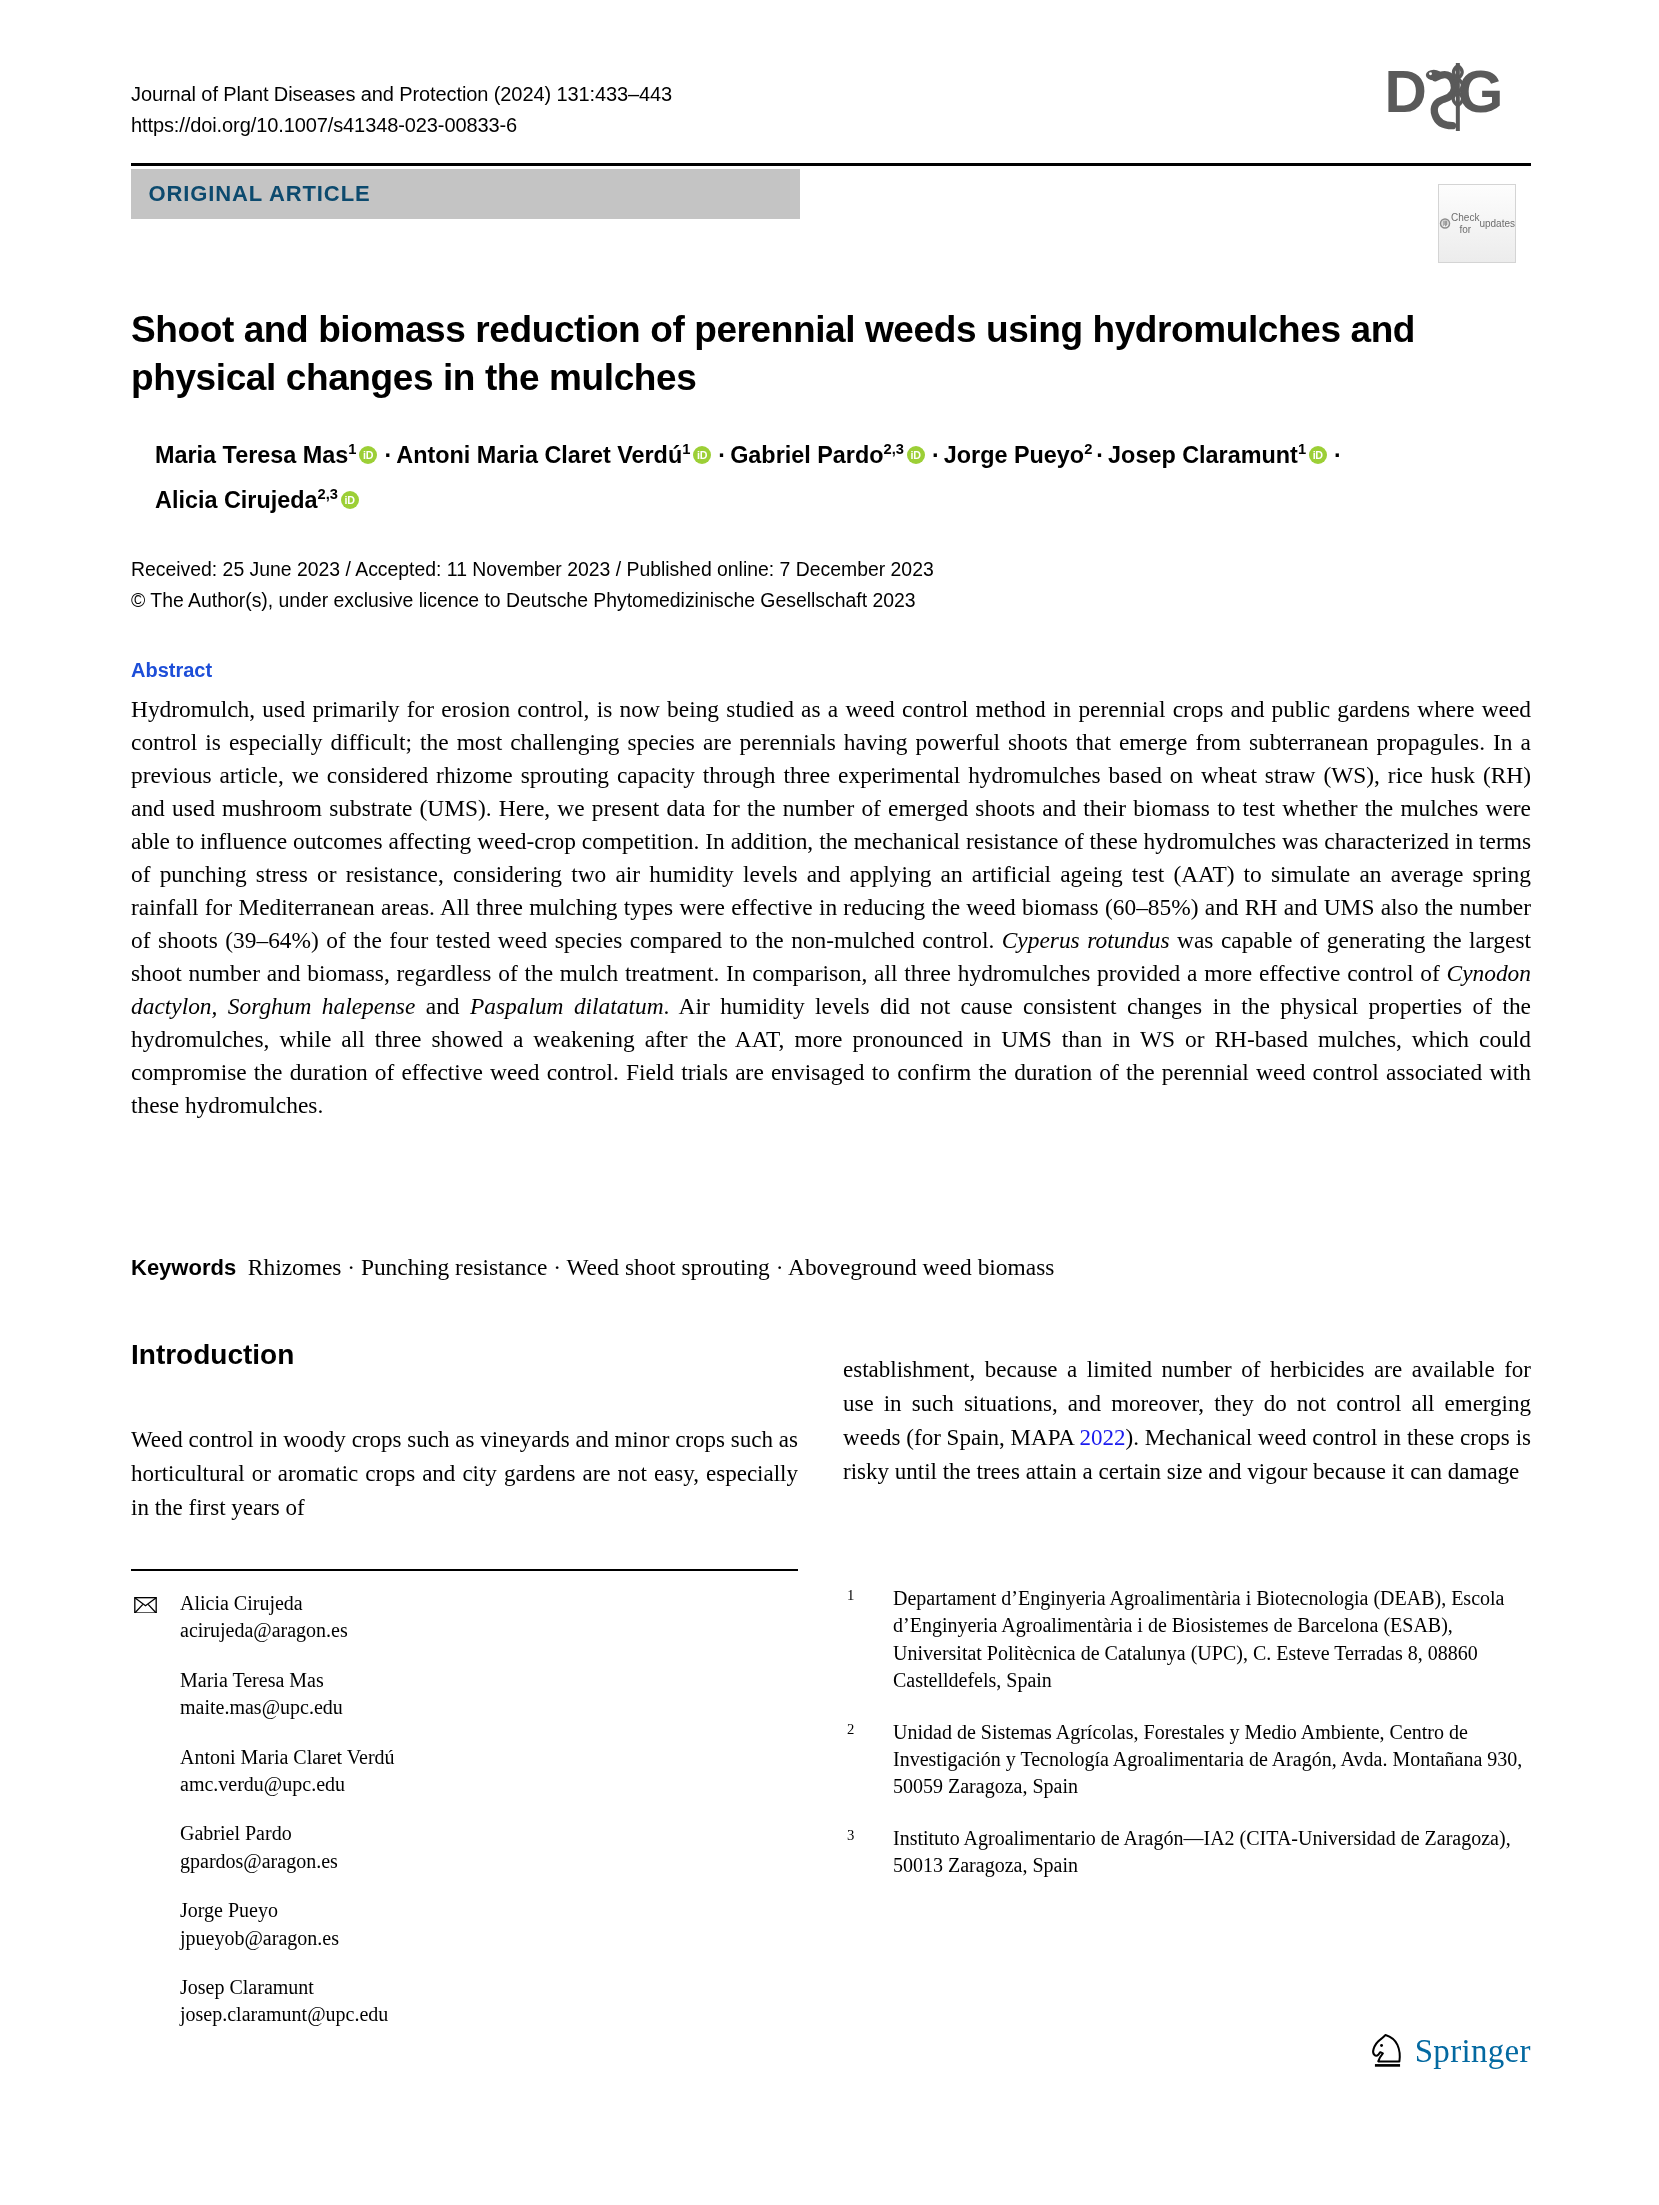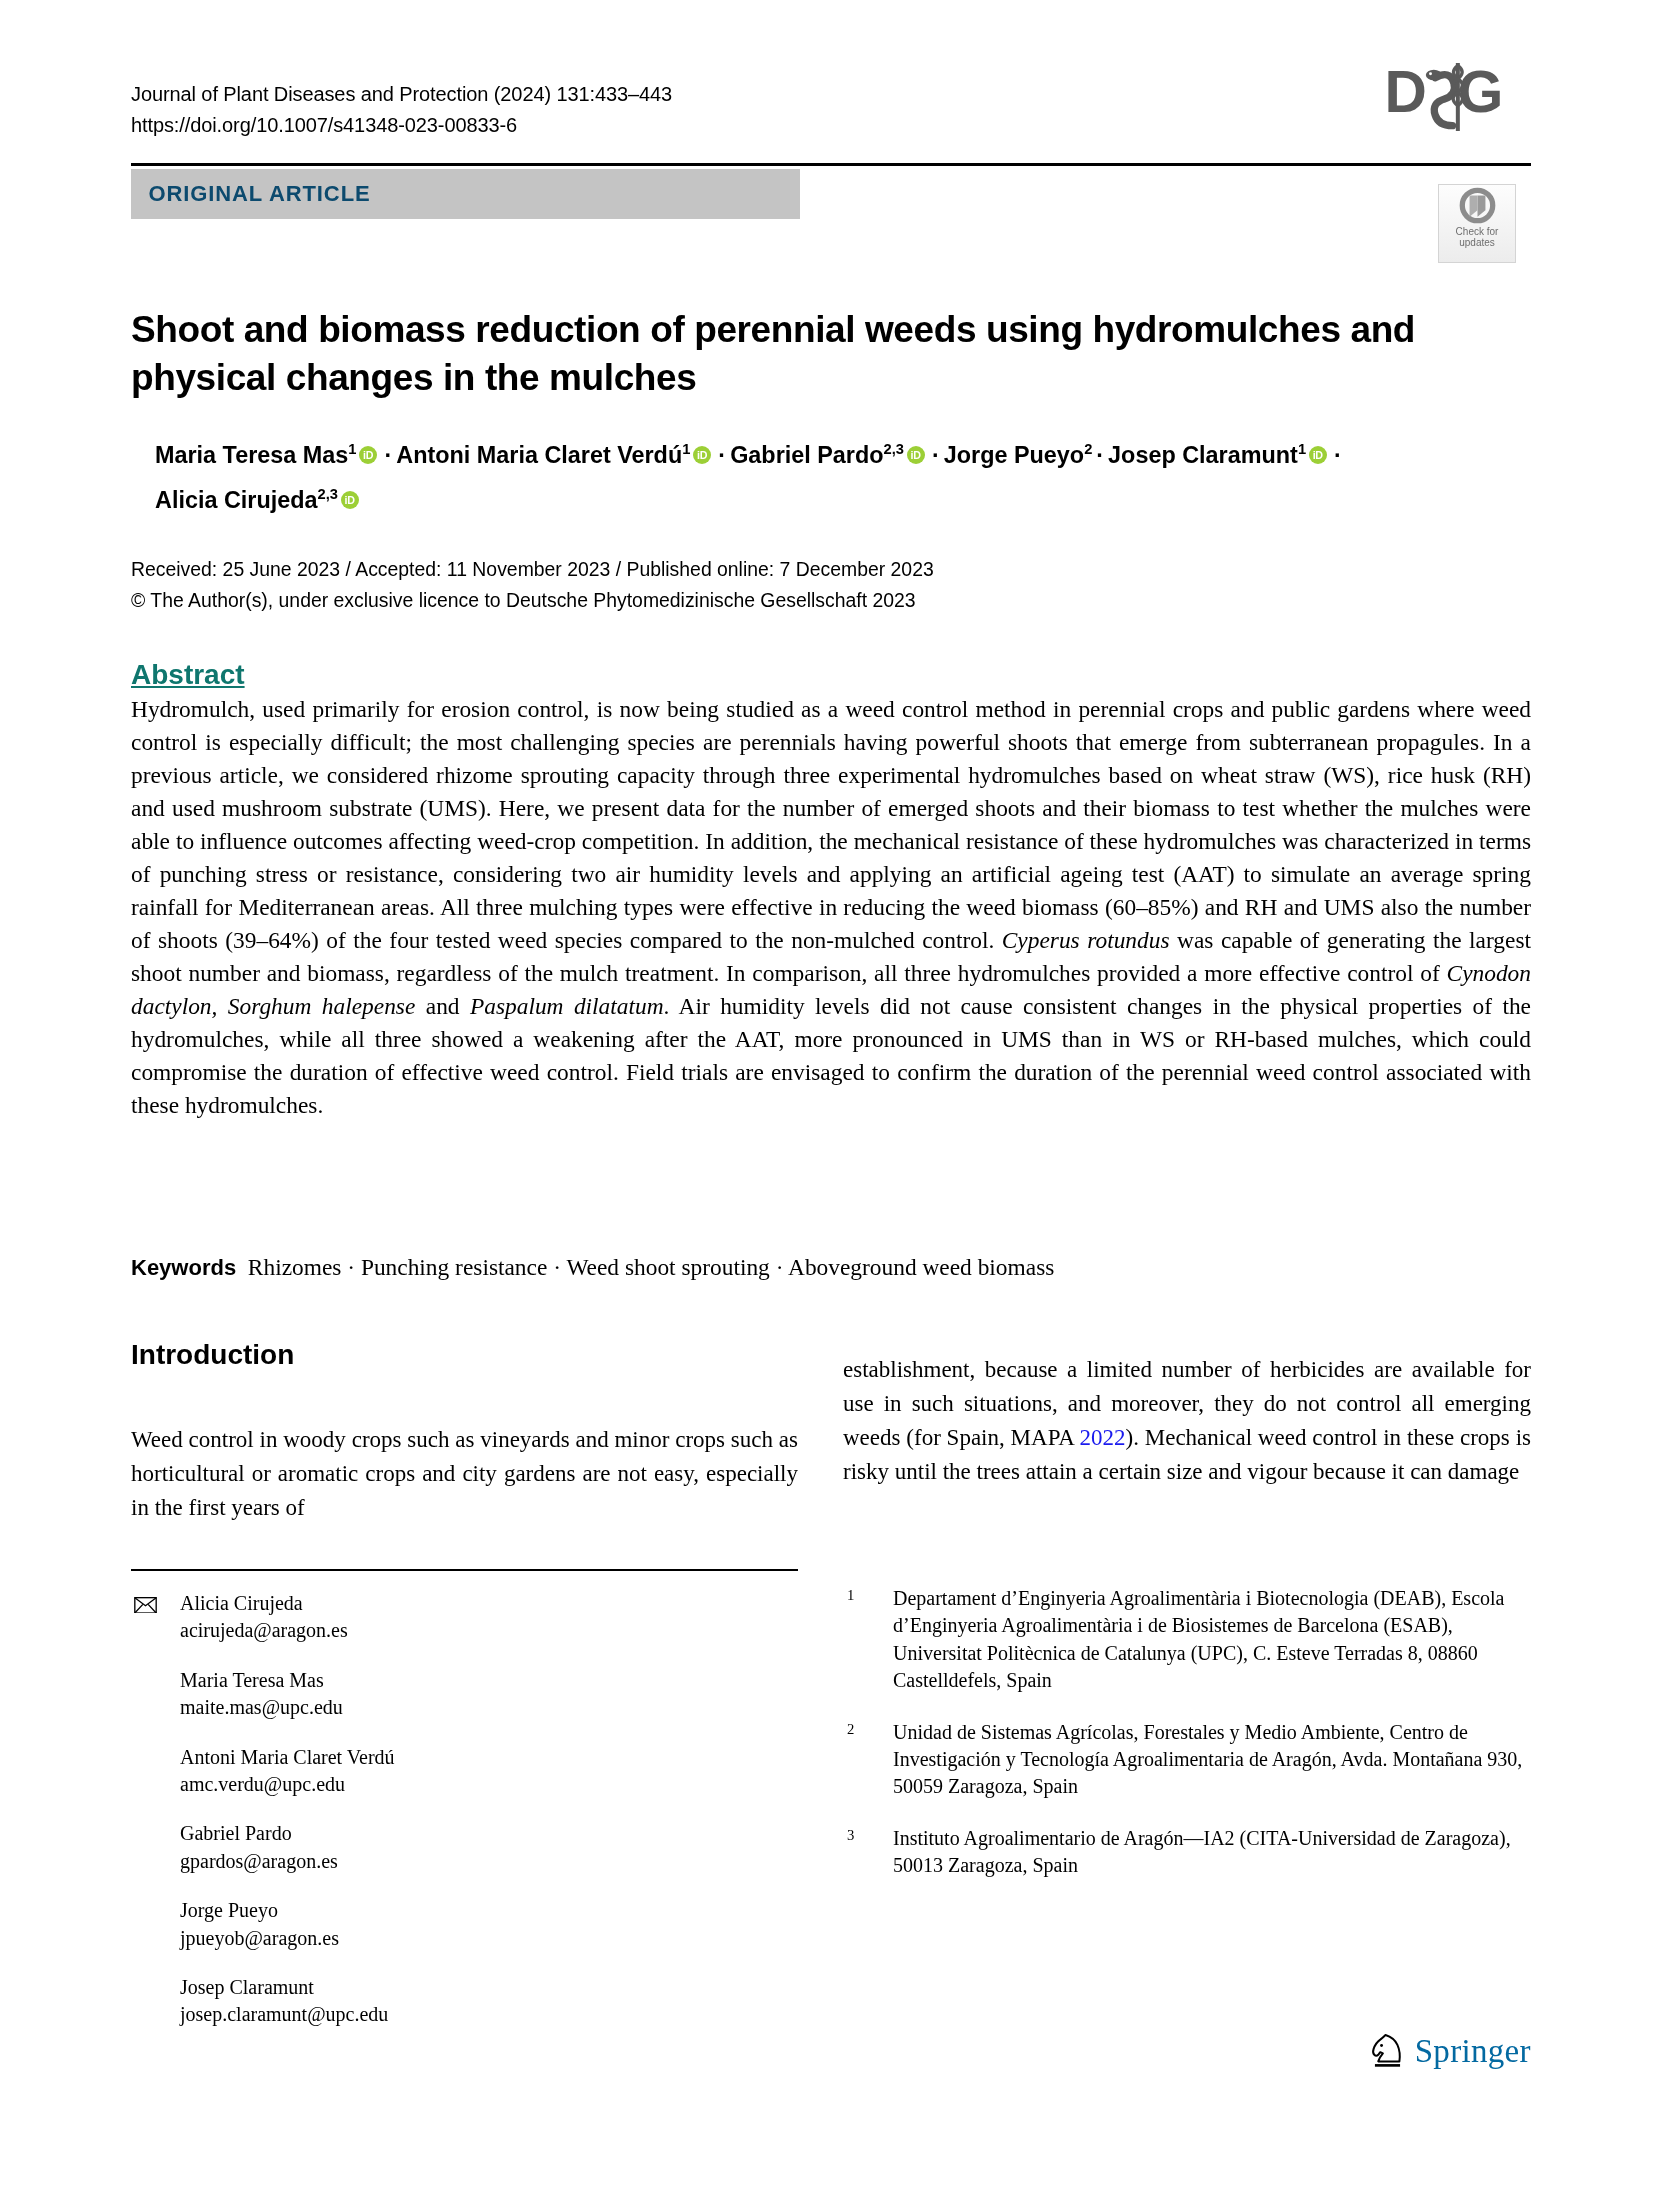--- a/index.html
+++ b/index.html
@@ -72,21 +72,21 @@
 
   .crossmark {
     position: absolute;
     left: 1438px;
     top: 184px;
     width: 78px;
     height: 79px;
     border: 1.3px solid #d4d4d4;
     background: linear-gradient(180deg,#fdfdfd 0%, #ececec 100%);
     display: flex;
-    flex-direction: column;
+    flex-direction: row;
     align-items: center;
     justify-content: flex-start;
     padding-top: 0;
     box-sizing: border-box;
   }
   .crossmark .cm-label {
     font-family: "Liberation Sans", sans-serif;
     font-size: 10px;
     line-height: 11.4px;
     color: #6e6e6e;
@@ -161,23 +161,22 @@
     color: #000;
   }
 
   
   .abstract-head {
     position: absolute;
     left: 131px;
     top: 659px;
     font-family: "Liberation Sans", sans-serif;
     font-weight: bold;
-    font-size: 28px;
-    color: #0f766e;
-    text-decoration: underline;
+    font-size: 20px;
+    color: #1d4ed8;
   }
   .abstract-body {
     position: absolute;
     left: 131px;
     top: 693px;
     width: 1400px;
     font-size: 23.4px;
     line-height: 33px;
     text-align: justify;
     color: #000;

